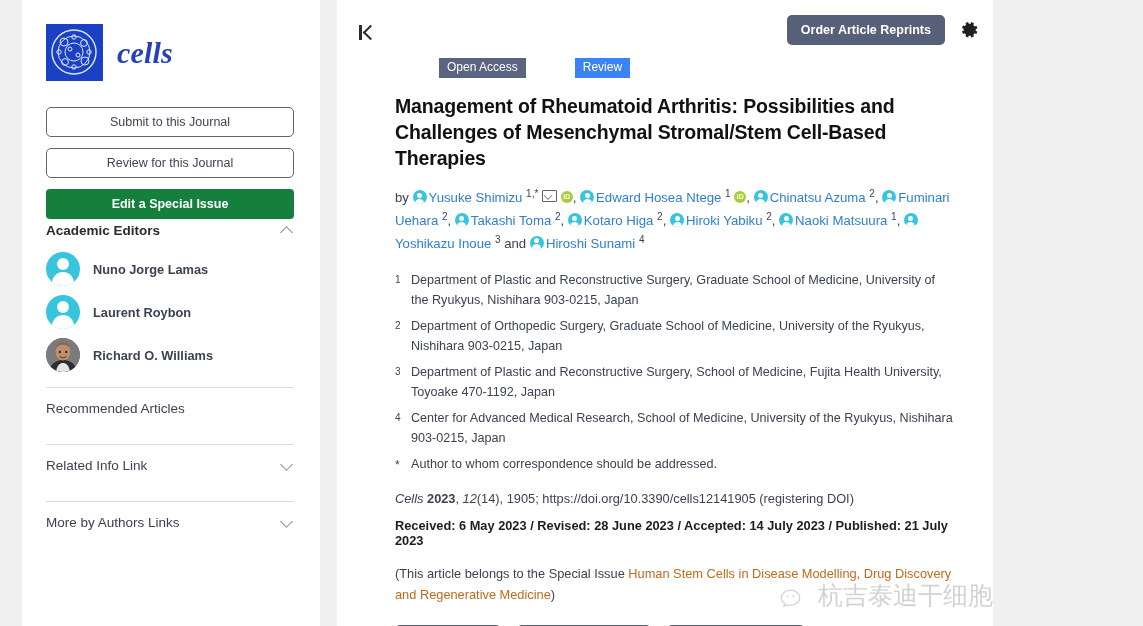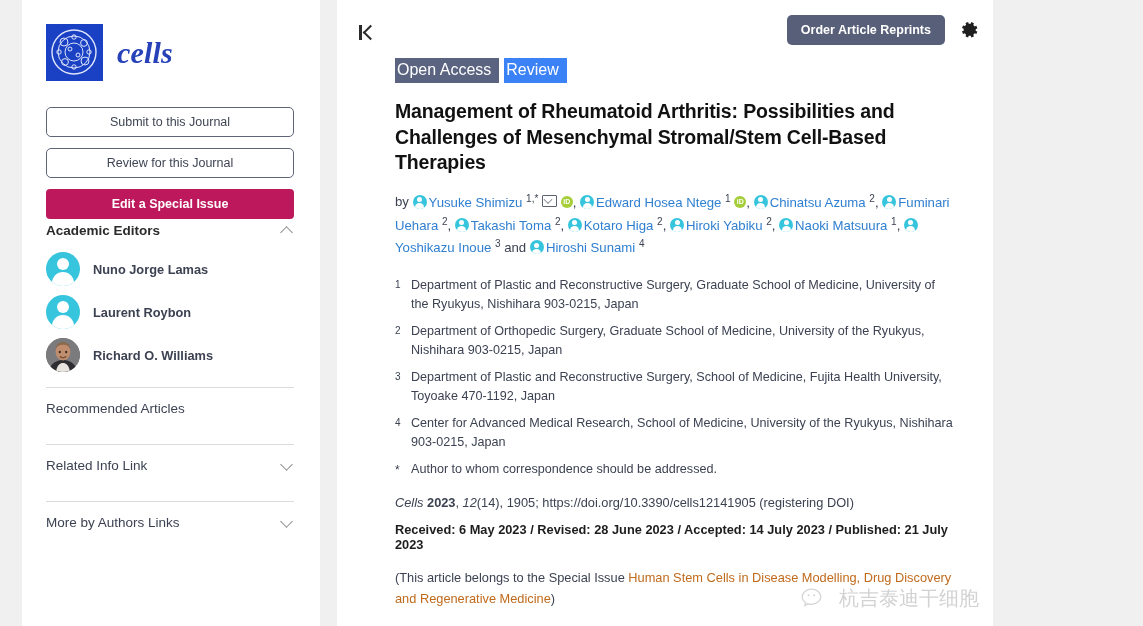--- a/index.html
+++ b/index.html
@@ -27,21 +27,21 @@
   }
   .btn-outline{
     display:block;width:100%;box-sizing:border-box;
     border:1px solid #5d6577;border-radius:5px;background:#fff;
     color:#3e4554;font-size:12.5px;text-align:center;
     padding:7px 12px;margin-bottom:11px;cursor:pointer;
     font-family:"Liberation Sans", sans-serif;
   }
   .btn-filled{
     display:block;width:100%;box-sizing:border-box;
-    border:none;border-radius:4px;background:#be185d;
+    border:none;border-radius:4px;background:#15803d;
     color:#ffffff;font-size:12.5px;font-weight:700;text-align:center;
     padding:8px 4px;margin-bottom:4px;cursor:pointer;
     font-family:"Liberation Sans", sans-serif;
   }
   .menu-title{
     font-size:21px;font-weight:700;color:#1b1b1b;
     margin:22px 0 20px 0;letter-spacing:-.1px;
   }
   .section-head{
     display:flex;align-items:center;justify-content:space-between;
@@ -89,22 +89,22 @@
     position:absolute;right:48px;top:15px;
     background:#585f78;color:#fff;border:none;border-radius:5px;
     font-size:12.5px;font-weight:700;padding:8px 14px;cursor:pointer;
     font-family:"Liberation Sans", sans-serif;
   }
   .gear{position:absolute;right:12px;top:18px;width:24px;height:24px;cursor:pointer;}
 
   .content{padding:0 40px 0 58px;}
   .badges{display:flex;gap:5px;margin-bottom:16px;}
   .badge{
-    color:#fff;font-size:16px;padding:3px 8px 4px 2px;
-    display:inline-block;line-height:1.1;
+    color:#fff;font-size:12px;padding:3px 8px 4px 8px;
+    display:inline-block;line-height:1.1;margin-left:44px;
   }
   .badge.oa{background:#5a6380;}
   .badge.rv{background:#3b82f6;}
   .art-title{
     font-size:19.5px;font-weight:700;color:#111111;line-height:1.33;
     margin:0 0 14px 0;letter-spacing:-.15px;
   }
   .authors{font-size:13.2px;color:#3c4252;line-height:1.62;margin-bottom:17px;}
   .authors .by{color:#3c4252;}
   .au-name{color:#2f7fd0;cursor:pointer;}
@@ -149,23 +149,23 @@
   .issue a{color:#c06a1c;text-decoration:none;cursor:pointer;}
 
   .actions{display:flex;gap:16px;}
   .act-btn{
     background:#585f78;color:#fff;border:none;border-radius:5px;
     font-size:13px;font-weight:700;padding:10px 22px;cursor:pointer;
     font-family:"Liberation Sans", sans-serif;
   }
 
   .watermark{
-    position:absolute;right:14px;bottom:14px;
-    display:flex;align-items:center;gap:9px;
-    color:#d2d2d2;font-size:20px;font-weight:400;
+    position:absolute;right:0;bottom:14px;
+    display:flex;align-items:flex-end;gap:9px;
+    color:#d2d2d2;font-size:25px;font-weight:400;
     font-family:"DejaVu Sans", sans-serif;
     pointer-events:none;user-select:none;white-space:nowrap;
   }
   .wechat{width:29px;height:24px;flex:none;}
 </style>
 </head>
 <body>
 
 <div class="page">
 

